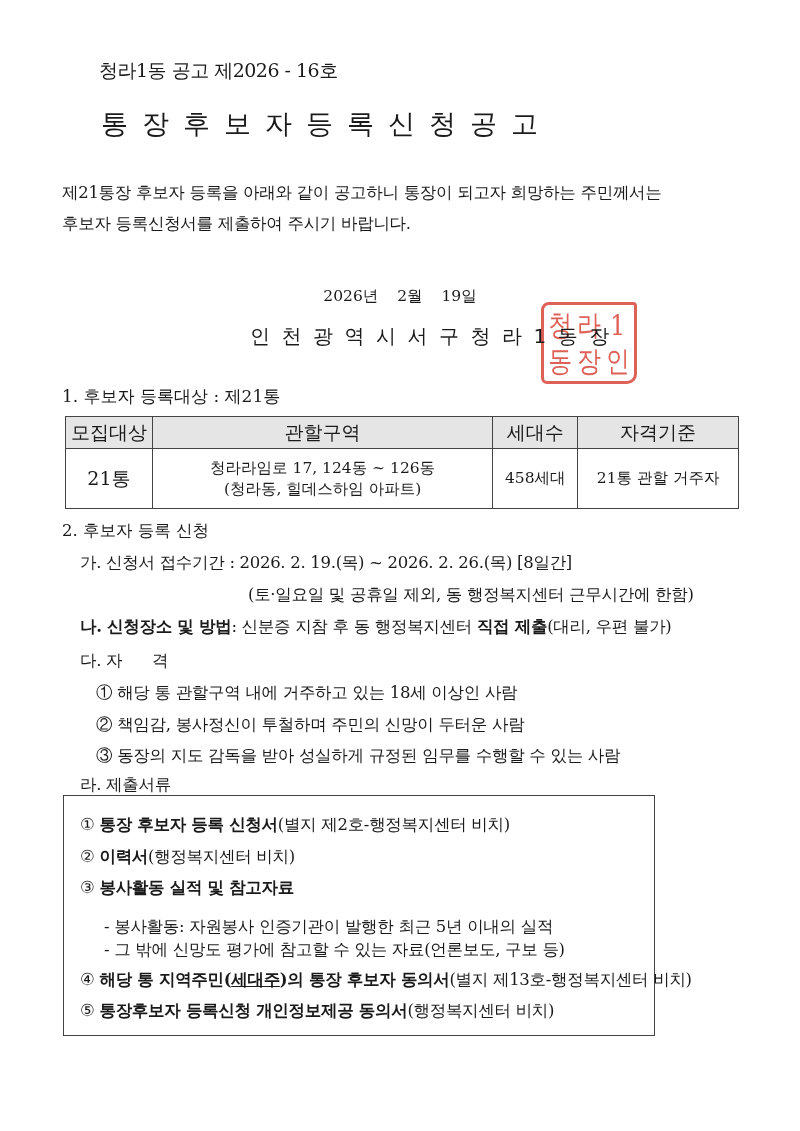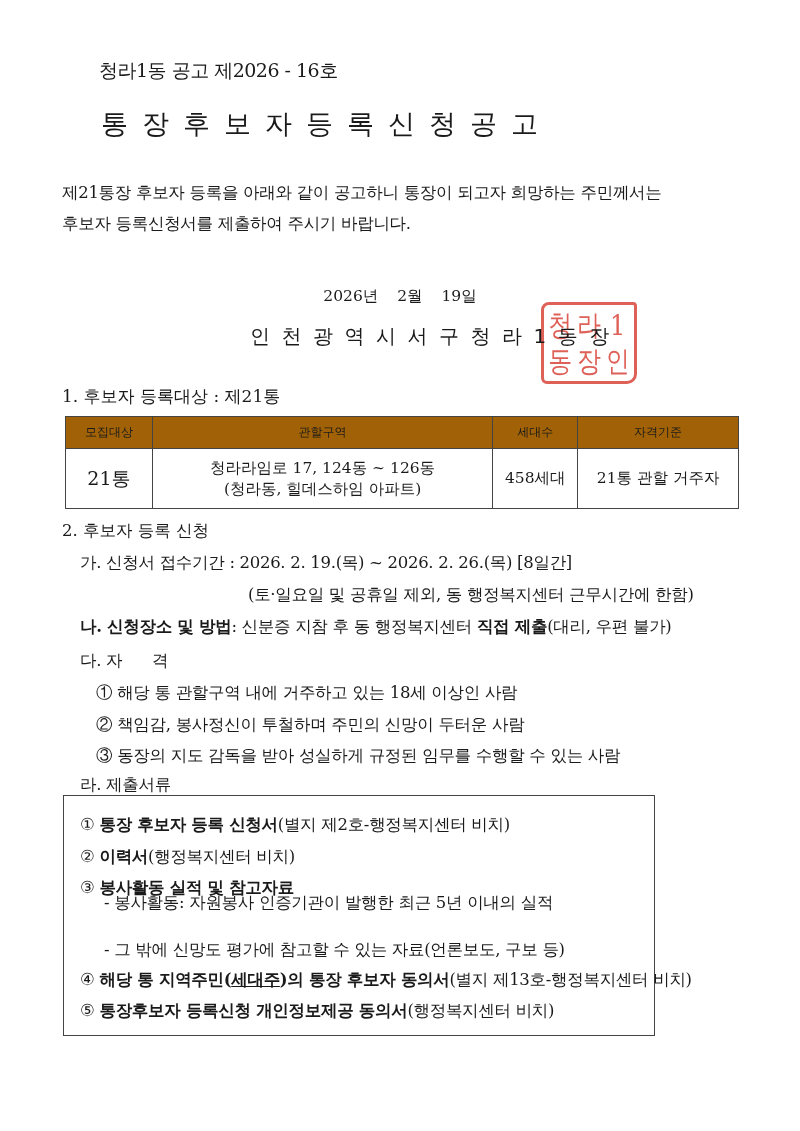--- a/index.html
+++ b/index.html
@@ -24,42 +24,42 @@
     border: 3px solid #d9463c; border-radius: 8px 4px 10px 6px;
     color: #d9463c; opacity: 0.85; box-sizing: border-box;
     display: grid; grid-template-columns: 1fr 1fr 1fr; grid-template-rows: 1fr 1fr;
     align-items: center; justify-items: center;
     font-family: "DejaVu Serif", serif; font-size: 24px; line-height: 1; padding: 2px; }
   .stamp span { transform: scaleY(1.2); }
   .sec1 { left: 62px; top: 385px; font-size: 17px; }
   table.target { position: absolute; left: 65px; top: 416px; width: 674px;
     border-collapse: collapse; font-size: 17px; }
   table.target th, table.target td { border: 1.5px solid #444; text-align: center; padding: 0; }
-  table.target th { background: #a16207; height: 31px; font-weight: normal;
-    font-family: "DejaVu Sans", "Liberation Sans", sans-serif; font-size: 12px; }
+  table.target th { background: #e5e5e5; height: 31px; font-weight: normal;
+    font-family: "DejaVu Sans", "Liberation Sans", sans-serif; font-size: 19px; }
   table.target td { height: 59px; line-height: 21px; font-size: 15.5px; }
   table.target td.big { font-size: 19px; }
   .sec2 { left: 62px; top: 520px; font-size: 16.5px; }
   .item { font-size: 16.5px; letter-spacing: -0.3px; }
   .ga { left: 80px; top: 552px; }
   .ga-note { left: 248px; top: 584px; }
   .na { left: 80px; top: 616px; }
   .na b { font-weight: bold; }
   .da { left: 80px; top: 650px; }
   .q1 { left: 96px; top: 682px; }
   .q2 { left: 96px; top: 714px; }
   .q3 { left: 96px; top: 745px; }
   .ra { left: 80px; top: 774px; }
   .box { position: absolute; left: 63px; top: 795px; width: 592px; height: 241px;
     border: 1.5px solid #444; box-sizing: border-box; }
   .doc { position: absolute; left: 16px; font-size: 16.5px; white-space: nowrap; letter-spacing: -0.3px; }
   .doc b { font-weight: bold; }
   .doc .u { text-decoration: underline; }
   .d1 { top: 18px; } .d2 { top: 50px; } .d3 { top: 81px; }
-  .d3a { top: 96px; left: 40px; } .d3b { top: 143px; left: 40px; }
+  .d3a { top: 120px; left: 40px; } .d3b { top: 143px; left: 40px; }
   .d4 { top: 173px; } .d5 { top: 204px; }
 </style>
 </head>
 <body>
 
 <div class="abs doc-number">청라1동 공고 제2026 - 16호</div>
 
 <div class="abs doc-title">통장후보자등록신청공고</div>
 
 <div class="abs intro">

